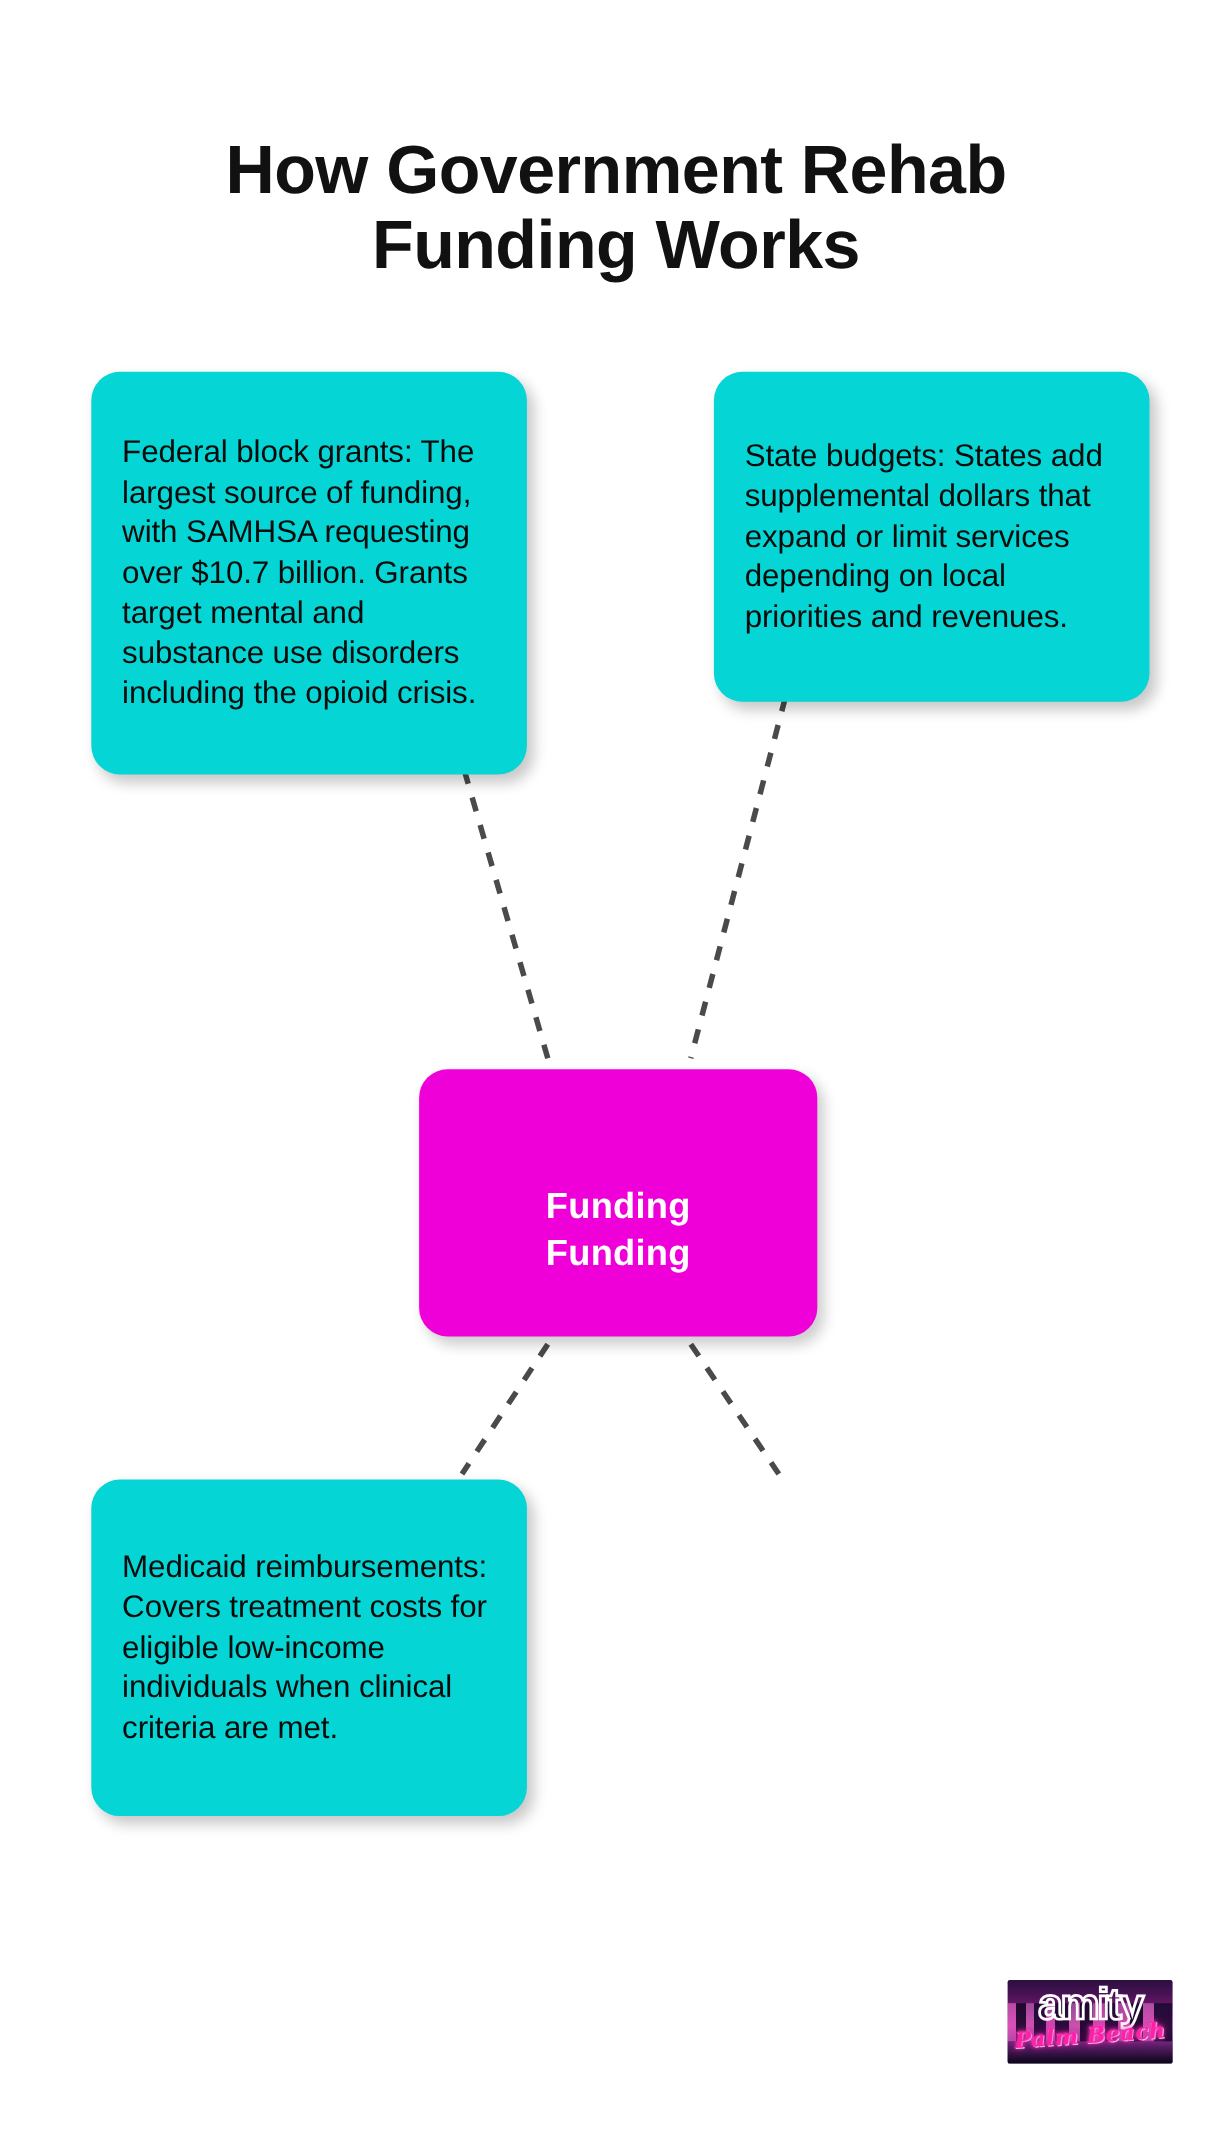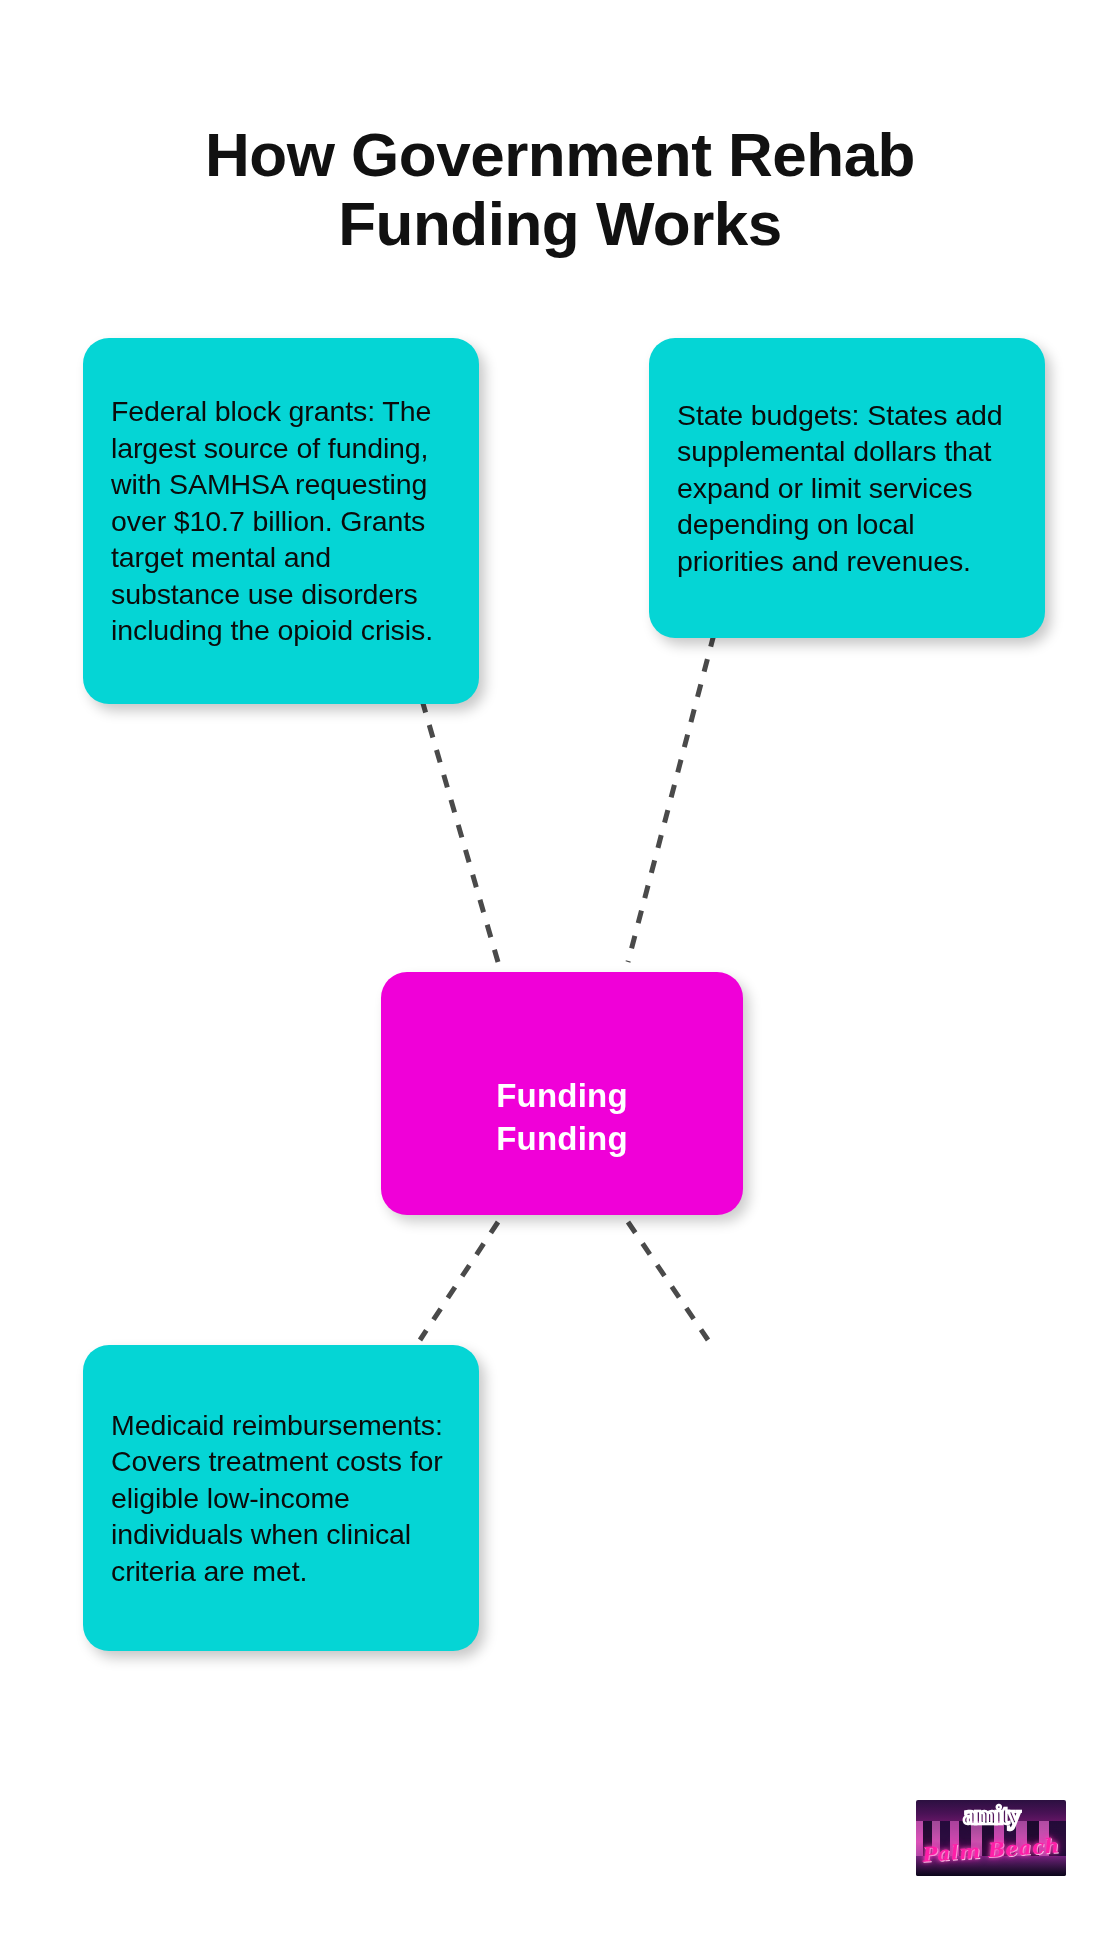--- a/index.html
+++ b/index.html
@@ -108,23 +108,23 @@
         rgba(255,130,225,.5) 82% 89%, rgba(26,10,50,.88) 89% 100%);
     mask-image:linear-gradient(180deg,#000 0 100%);
   }
   .logo-sky::after{
     content:"";position:absolute;left:0;right:0;bottom:0;height:26%;
     background:linear-gradient(180deg, rgba(120,40,130,.75), rgba(10,5,25,.95));
   }
   .logo-word{
     position:absolute;left:0;right:0;top:2px;
     text-align:center;
-    font-family:Liberation Serif, serif;
+    font-family:Liberation Sans, sans-serif;
     font-weight:bold;
-    font-size:27px;
+    font-size:40px;
     letter-spacing:-2px;
     line-height:1;
     color:transparent;
     -webkit-text-stroke:2.5px #ffffff;
     paint-order:stroke fill;
   }
   .logo-script{
     position:absolute;left:0;right:0;top:38px;
     text-align:center;
     font-family:"DejaVu Serif", serif;

